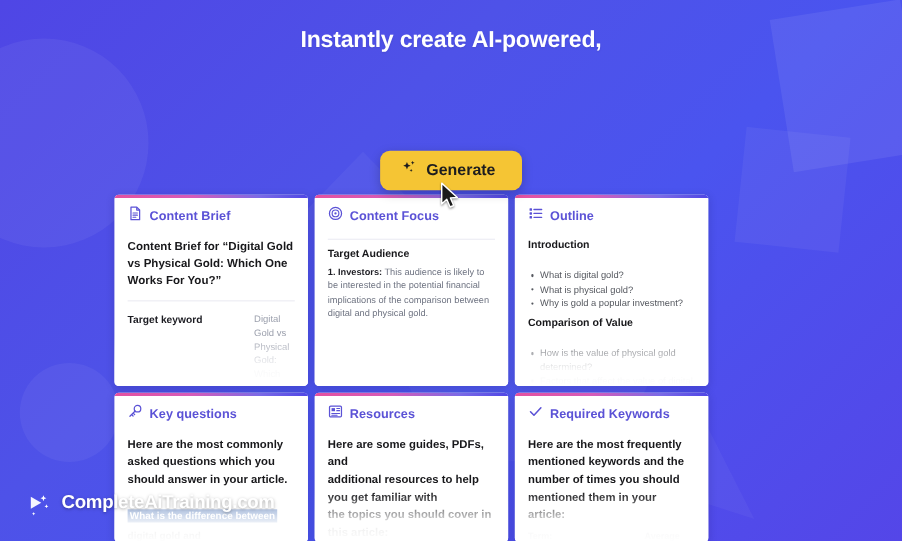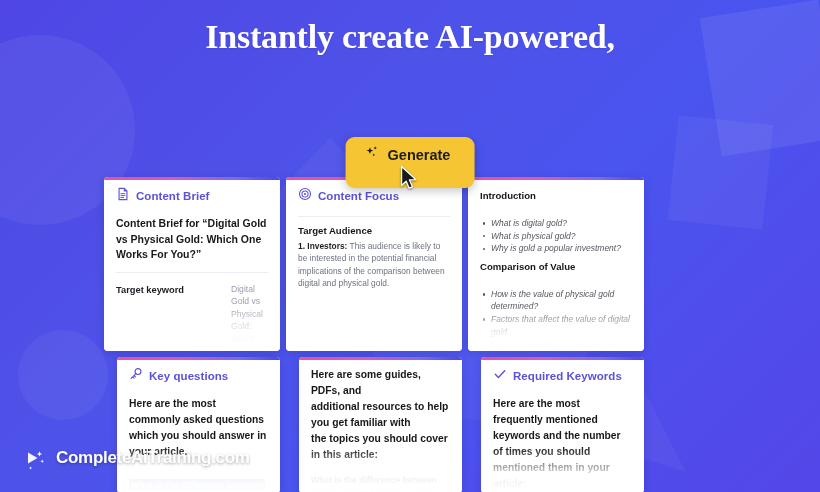--- a/index.html
+++ b/index.html
@@ -65,45 +65,44 @@
 
   
   .hero {
     position: absolute; top: 0; left: 0; right: 0;
     padding-top: 22px;
     text-align: center;
     z-index: 3;
   }
   .hero h1 {
     color: #ffffff;
-    font-size: 34px;
+    font-size: 21px;
     line-height: 29px;
     font-weight: 700;
     letter-spacing: -0.2px;
     text-shadow: 0 1px 2px rgba(0,0,0,0.10);
-    font-family: Liberation Serif, serif;
   }
   .hero h1 .line { display: block; }
 
   
   .gen-wrap {
     position: absolute;
     left: 50%; top: 137px;
     transform: translateX(-50%);
     z-index: 6;
   }
   .gen-btn {
     display: inline-flex;
     align-items: center;
     gap: 8px;
     background: #f5c534;
     color: #1d1d1f;
     border: none;
     border-radius: 9px;
-    padding: 8px 24px 24px 18px;
+    padding: 8px 24px 8px 18px;
     font-size: 14.5px;
     font-weight: 700;
     font-family: "Liberation Sans", sans-serif;
     box-shadow: 0 3px 10px rgba(0,0,0,0.22);
     cursor: pointer;
   }
   .sparkle-icon { display: block; }
   .cursor-arrow {
     position: absolute;
     left: 50%; top: 28px;
@@ -124,21 +123,21 @@
     z-index: 4;
   }
   .card {
     position: relative;
     background: #ffffff;
     border-radius: 4px;
     height: 174px;
     overflow: hidden;
     box-shadow: 0 2px 8px rgba(20,10,60,0.16);
   }
-  .card.short { height: 136px; margin-left: 13px; }
+  .card.short { height: 136px; }
   .card::before {
     content: "";
     position: absolute;
     left: 0; right: 0; top: 0;
     height: 2.5px;
     background: linear-gradient(90deg, #e451a0 0%, #d65bb8 40%, #7b6ae6 75%, #4f46e5 100%);
     z-index: 5;
   }
   .card-fade {
     position: absolute;
@@ -214,21 +213,21 @@
     margin: 3px 0 4px 0;
   }
 
   .para {
     color: #6d7280;
     font-size: 8.4px;
     line-height: 12.4px;
   }
   .para b { color: #1f1f25; }
 
-  ul.bullets { list-style: none; margin: 16px 0 6px 0; font-style: italic; }
+  ul.bullets { list-style: none; margin: 16px 0 6px 0; }
   ul.bullets li {
     position: relative;
     color: #55585f;
     font-size: 8.5px;
     line-height: 12.6px;
     padding-left: 11px;
   }
   ul.bullets li::before {
     content: "";
     position: absolute;
@@ -364,20 +363,31 @@
         <div class="divider"></div>
         <div class="sub-head">Target Audience</div>
         <p class="para"><b>1. Investors:</b><span> This audience is likely to be interested in the potential financial implications of the comparison between digital and physical gold.</span></p>
 
       </div>
       <div class="card-fade"></div>
     </div>
 
     <div class="card">
       <div class="card-inner">
+        <div class="card-head">
+          <span class="card-icon">
+            <svg width="14" height="14" viewBox="0 0 16 16">
+              <rect x="1.6" y="2.6" width="2.6" height="2.6" rx="0.6" fill="#5b52d6"></rect>
+              <rect x="1.6" y="6.7" width="2.6" height="2.6" rx="0.6" fill="#5b52d6"></rect>
+              <rect x="1.6" y="10.8" width="2.6" height="2.6" rx="0.6" fill="#5b52d6"></rect>
+              <path d="M6.2 3.9h8M6.2 8h8M6.2 12.1h8" stroke="#5b52d6" stroke-width="1.4" stroke-linecap="round"></path>
+            </svg>
+          </span>
+          <span class="ttl">Outline</span>
+        </div>
         <div class="sub-head">Introduction</div>
         <ul class="bullets">
           <li>What is digital gold?</li>
           <li>What is physical gold?</li>
           <li>Why is gold a popular investment?</li>
         </ul>
         <div class="sub-head">Comparison of Value</div>
         <ul class="bullets">
           <li>How is the value of physical gold determined?</li>
           <li>Factors that affect the value of digital gold</li>
@@ -402,20 +412,30 @@
         <div class="body-txt">Here are the most commonly asked questions which you should answer in your article.</div>
         <div style="margin-top:14px;">
           <span class="hl-bar">What is the difference between</span><span class="q-after"> digital gold and</span>
         </div>
       </div>
       <div class="card-fade"></div>
     </div>
 
     <div class="card short">
       <div class="card-inner">
+        <div class="card-head">
+          <span class="card-icon">
+            <svg width="14" height="14" viewBox="0 0 16 16">
+              <rect x="1.8" y="2.4" width="12.4" height="11.2" rx="1.2" fill="none" stroke="#5b52d6" stroke-width="1.3"></rect>
+              <rect x="3.9" y="4.6" width="3.6" height="3.2" fill="#5b52d6"></rect>
+              <path d="M9.3 5.1h3M9.3 7.2h3M4.1 10.1h8.2M4.1 11.9h5.6" stroke="#5b52d6" stroke-width="1.05" stroke-linecap="round"></path>
+            </svg>
+          </span>
+          <span class="ttl">Resources</span>
+        </div>
         <div class="body-txt">Here are some guides, PDFs, and</div>
         <div class="body-txt">additional resources to help you get familiar with</div>
         <div class="body-txt">the topics you should cover in this article:</div>
         <div class="res-q" style="margin-top:11px;">What is the difference between digital gold and physical gold?</div>
       </div>
       <div class="card-fade"></div>
     </div>
 
     <div class="card short">
       <div class="card-inner">

